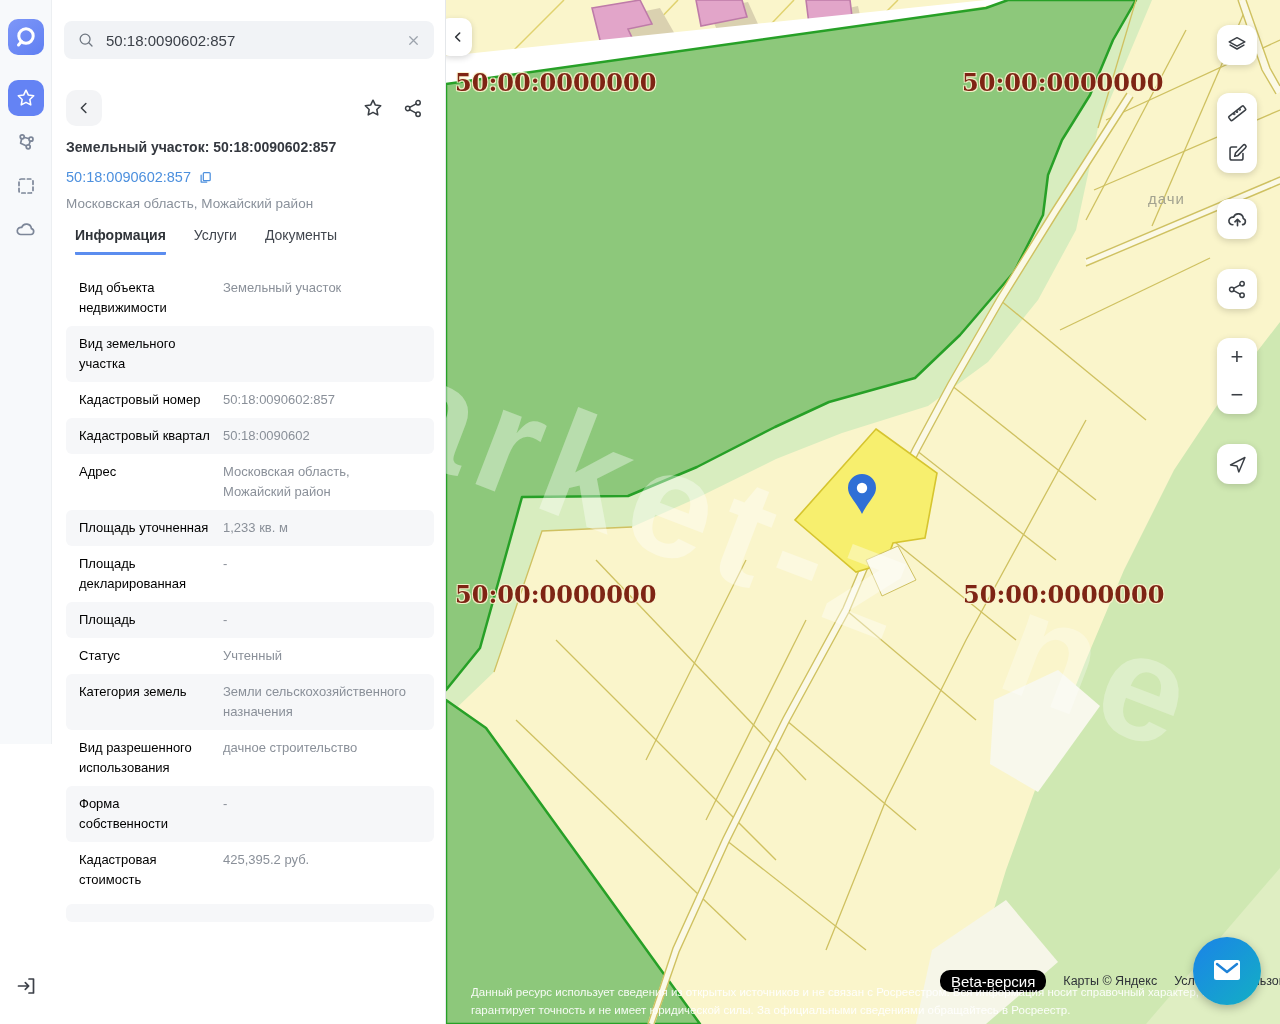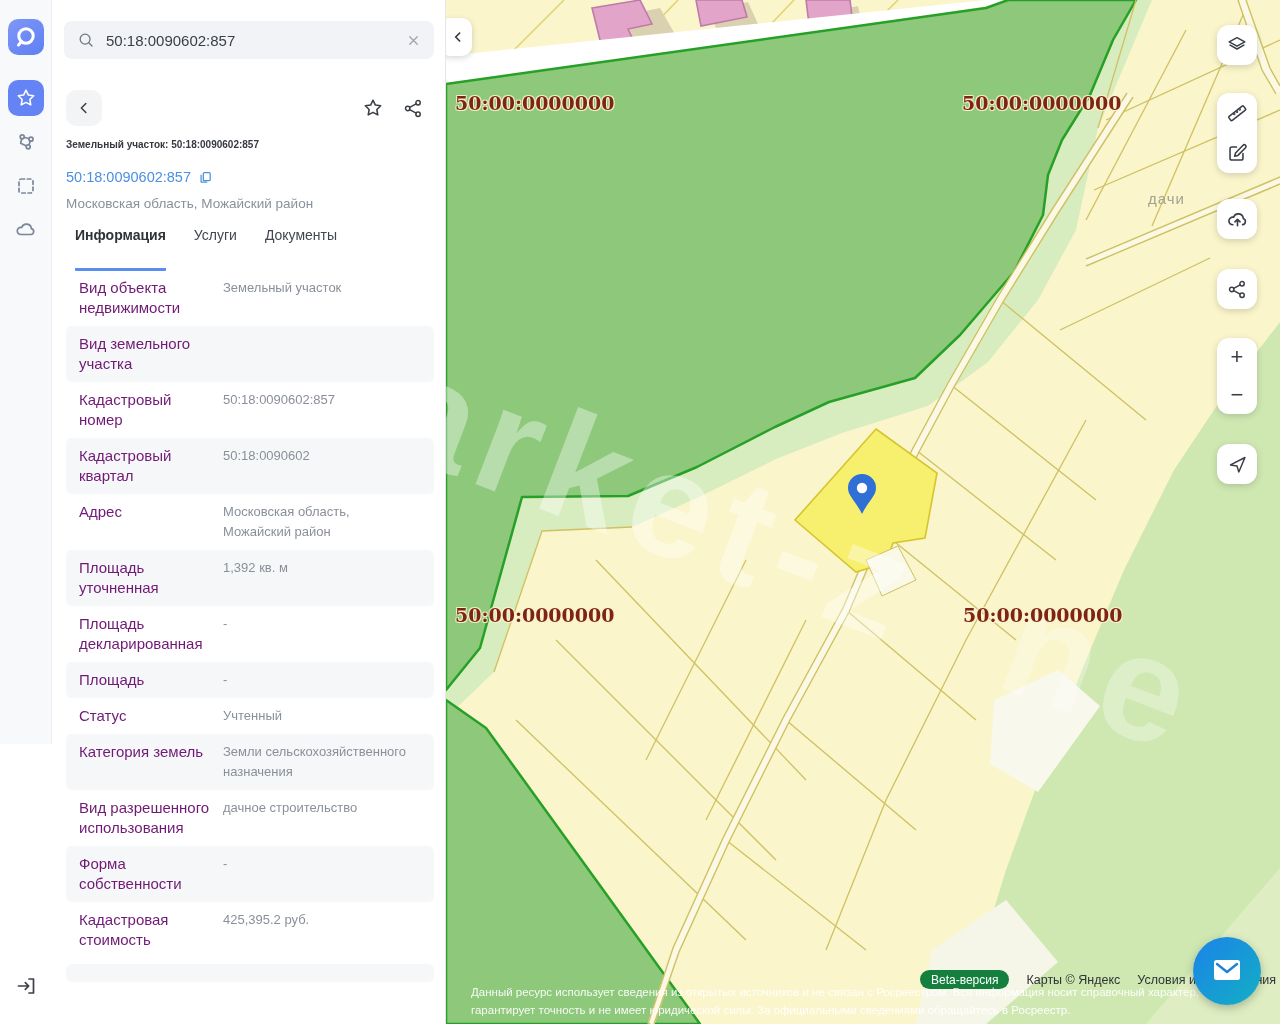--- a/index.html
+++ b/index.html
@@ -17,51 +17,51 @@
 
   
   .panel { position:relative; width:394px; height:1024px; background:#FFFFFF; border-right:1px solid #E4E7EA; flex:0 0 394px; overflow:hidden; z-index:20; }
   .searchbar { position:absolute; left:12px; top:21px; width:370px; height:38px; background:#F1F3F6; border-radius:8px; display:flex; align-items:center; padding:0 13px; }
   .searchbar .q { flex:1; margin-left:11px; font-size:15px; color:#3A3F47; border:none; background:transparent; font-family:inherit; }
   .icnbtn { background:none; border:none; cursor:pointer; display:flex; align-items:center; justify-content:center; padding:0; }
   .toolrow { position:absolute; left:14px; right:14px; top:90px; height:36px; }
   .backbtn { position:absolute; left:0; top:0; width:36px; height:36px; border-radius:10px; background:#F3F4F6; border:none; cursor:pointer; display:flex; align-items:center; justify-content:center; }
   .fav { position:absolute; right:40px; top:0; width:36px; height:36px; }
   .shr { position:absolute; right:0; top:0; width:36px; height:36px; }
-  .ttl { position:absolute; left:14px; top:139px; width:368px; font-size:10px; font-weight:600; color:#34383F; }
+  .ttl { position:absolute; left:14px; top:139px; width:368px; font-size:14px; font-weight:600; color:#34383F; }
   .lnkrow { position:absolute; left:14px; top:169px; display:flex; align-items:center; gap:7px; }
   .lnk { font-size:14.5px; color:#4D90DE; text-decoration:none; cursor:pointer; }
   .sub { position:absolute; left:14px; top:196px; font-size:13.5px; color:#8A919B; }
   .tabs { position:absolute; left:23px; top:227px; display:flex; gap:28px; }
-  .tab { font-size:14px; font-weight:500; color:#42474F; padding-bottom:25px; cursor:pointer; border-bottom:3px solid transparent; border-radius:1px; }
+  .tab { font-size:14px; font-weight:500; color:#42474F; padding-bottom:9px; cursor:pointer; border-bottom:3px solid transparent; border-radius:1px; }
   .tab.active { font-weight:700; color:#2F3338; border-bottom-color:#5B8DEF; }
   .tbl { position:absolute; left:14px; top:270px; width:368px; }
   .trow { display:flex; padding:8px 13px; border-radius:6px; }
   .trow:nth-child(even) { background:#F6F7F9; }
-  .trow .lab { width:131px; flex:0 0 131px; font-size:15px; line-height:20px; color:#701a75; }
+  .trow .lab { width:131px; flex:0 0 131px; font-size:13px; line-height:20px; color:#000000; }
   .trow .val { flex:1; font-size:13px; line-height:20px; color:#8A9099; padding-left:13px; padding-top:0; }
   .partial-row { height:18px; background:#F6F7F9; border-radius:6px; margin-top:6px; }
 
   
   .map { position:relative; flex:1; height:1024px; overflow:hidden; background:#FAF5CB; }
   .map svg.base { position:absolute; left:0; top:0; }
   .wm { position:absolute; font-weight:700; color:rgba(255,255,255,0.38); transform-origin:left top; letter-spacing:10px; pointer-events:none; white-space:nowrap; }
   .wm1 { left:-18px; top:318px; font-size:150px; transform:rotate(21deg); }
   .wm2 { left:596px; top:556px; font-size:150px; transform:rotate(21deg); color:rgba(255,255,255,0.30); }
-  .qlabel { position:absolute; font-family:"DejaVu Serif", serif; font-weight:700; font-size:19px; color:#7E2414;
-    text-shadow:1px 1px 0 rgba(250,243,205,.9), -1px -1px 0 rgba(250,243,205,.8), 1px -1px 0 rgba(250,243,205,.8), -1px 1px 0 rgba(250,243,205,.8); white-space:nowrap;margin-top:24px; }
+  .qlabel { position:absolute; font-family:"DejaVu Serif", serif; font-weight:700; font-size:24px; color:#7E2414;
+    text-shadow:1px 1px 0 rgba(250,243,205,.9), -1px -1px 0 rgba(250,243,205,.8), 1px -1px 0 rgba(250,243,205,.8), -1px 1px 0 rgba(250,243,205,.8); white-space:nowrap; }
   .plc { position:absolute; left:702px; top:190px; font-size:15px; color:#A3A390; letter-spacing:1px; }
   .collapse { position:absolute; left:-6px; top:18px; width:32px; height:38px; background:#fff; border:none; border-radius:10px;
     box-shadow:0 2px 6px rgba(0,0,0,.16); cursor:pointer; display:flex; align-items:center; justify-content:flex-end; padding-right:6px; }
   .mctl { position:absolute; left:771px; width:40px; background:#fff; border-radius:12px; box-shadow:0 2px 7px rgba(0,0,0,.16); display:flex; flex-direction:column; align-items:center; }
   .mbtn { width:40px; height:40px; border:none; background:transparent; cursor:pointer; display:flex; align-items:center; justify-content:center; border-radius:12px; }
   .mic { stroke:#3A3F45; fill:none; stroke-width:1.7; stroke-linecap:round; stroke-linejoin:round; }
   .zbtn { width:40px; height:38px; border:none; background:transparent; cursor:pointer; font-size:22px; color:#3A3F45; line-height:1; }
   .attr { position:absolute; top:970px; left:474px; display:flex; align-items:center; gap:17px; white-space:nowrap; }
-  .beta { background:#15803d; color:#fff; font-size:12px; padding:2.5px 11px; border-radius:10px; }
+  .beta { background:#000000; color:#fff; font-size:15px; padding:2.5px 11px; border-radius:10px;margin-left:20px; }
   .cpy { font-size:12.5px; color:#2F3338; }
   .terms { font-size:12.5px; color:#2F3338; cursor:pointer; }
   .discl { position:absolute; left:25px; top:983px; width:790px; font-size:11.5px; line-height:18px; color:rgba(255,255,255,0.92); }
   .chat { position:absolute; left:747px; top:937px; width:68px; height:68px; border-radius:50%; border:none; cursor:pointer;
     background:linear-gradient(135deg,#1B83E8,#13AFC4); box-shadow:0 3px 10px rgba(0,0,0,.25); display:flex; align-items:center; justify-content:center; }
 </style>
 </head>
 <body>
 
 <div class="app">
@@ -174,21 +174,21 @@
         <div class="trow">
           <div class="lab">Кадастровый квартал</div>
           <div class="val">50:18:0090602</div>
         </div>
         <div class="trow">
           <div class="lab">Адрес</div>
           <div class="val">Московская область, Можайский район</div>
         </div>
         <div class="trow">
           <div class="lab">Площадь уточненная</div>
-          <div class="val">1,392 кв. м</div>
+          <div class="val">1,233 кв. м</div>
         </div>
         <div class="trow">
           <div class="lab">Площадь декларированная</div>
           <div class="val">-</div>
         </div>
         <div class="trow">
           <div class="lab">Площадь</div>
           <div class="val">-</div>
         </div>
         <div class="trow">

